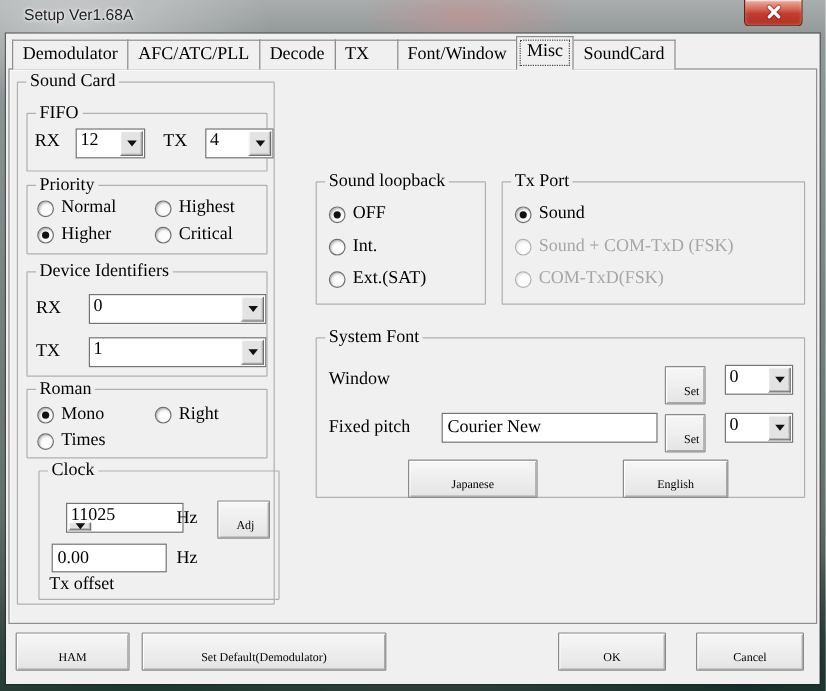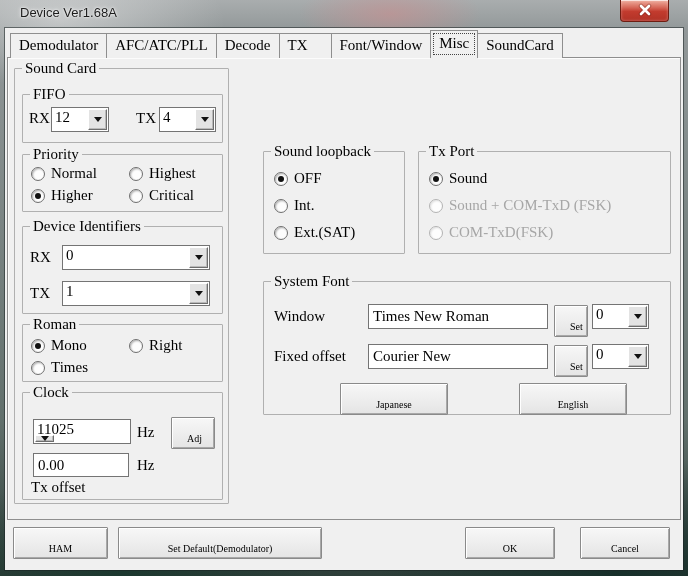--- a/index.html
+++ b/index.html
@@ -54,21 +54,21 @@
   }
   
   .group{position:absolute;box-sizing:border-box;border:1px solid #b0b0b0;border-radius:1px;}
   .glabel{
     position:absolute;top:-10px;left:7px;background:#f0f0f0;padding:0 3px;
     font-size:15px;color:#000;white-space:nowrap;line-height:19px;
   }
   
   .combo{
     position:absolute;box-sizing:border-box;background:#fff;border:1px solid #747474;
-    display:flex;align-items:stretch;
+    display:flex;align-items:stretch;margin-left:12px;
   }
   .combo-val{flex:1;font-size:15px;padding:1px 3px;overflow:hidden;white-space:nowrap;}
   .combo-btn{
     width:17px;margin:1px;background:#e3e3e3;
     border:1px solid #fff;border-right-color:#6d6d6d;border-bottom-color:#6d6d6d;
     box-shadow:inset -1px -1px 0 #b9b9b9;
     display:flex;align-items:center;justify-content:center;cursor:default;
   }
   .arr{width:0;height:0;border-left:4px solid transparent;border-right:4px solid transparent;border-top:5px solid #111;}
   
@@ -97,21 +97,21 @@
     border:1px solid #8a8a8a;border-radius:1px;
     box-shadow:inset 1px 1px 0 #fff, inset -1px -1px 0 #a8a8a8;
     font-family:"Liberation Serif","DejaVu Serif",serif;font-size:10px;color:#000;
     cursor:default;padding:15px;
   }
 </style>
 </head>
 <body>
 
 <div class="titlebar">
-  <span class="title-text">Device Ver1.68A</span>
+  <span class="title-text">Setup Ver1.68A</span>
 </div>
 <div class="close-btn">
   <svg class="close-x" viewBox="0 0 14 14">
     <path d="M3 3 L11 11 M11 3 L3 11" stroke="#5a1208" stroke-width="4.5" fill="none" stroke-linecap="round" opacity="0.35"></path>
     <path d="M3 3 L11 11 M11 3 L3 11" stroke="#ffffff" stroke-width="2.6" fill="none" stroke-linecap="round"></path>
   </svg>
 </div>
 
 <div class="client">
 
@@ -195,21 +195,21 @@
         <div class="radio" style="left:106px;top:12px;">
           <span class="rdot"></span>
           <span class="rlabel">Right</span>
         </div>
         <div class="radio" style="left:8px;top:34px;">
           <span class="rdot"></span>
           <span class="rlabel">Times</span>
         </div>
       </div>
 
-      <div class="group" style="left:7px;top:323px;width:201px;height:108px;">
+      <div class="group" style="left:17px;top:323px;width:201px;height:108px;">
         <span class="glabel">Clock</span>
         <div class="combo" style="left:10px;top:26px;width:98px;height:25px;flex-direction:column;">
           <span class="combo-val">11025</span>
           <span class="combo-btn">
               <i class="arr"></i>
             </span>
         </div>
         <span class="lbl" style="left:114px;top:31px;">Hz</span>
         <button class="btn" style="left:148px;top:24px;width:44px;height:26px;">Adj</button>
         <input class="tinput" style="left: 10px; top: 60px; width: 96px; height: 24px;" value="0.00">
@@ -247,41 +247,40 @@
       <div class="radio disabled" style="left:10px;top:72px;">
         <span class="rdot"></span>
         <span class="rlabel">COM-TxD(FSK)</span>
       </div>
     </div>
 
     <div class="group" style="left:255px;top:223px;width:408px;height:134px;">
       <span class="glabel">System Font</span>
 
       <span class="lbl" style="left:10px;top:26px;">Window</span>
-      <input class="tinput" style="left: 104px; top: 22px; width: 180px; height: 25px;" value="Times New Roman">
       <button class="btn" style="left:290px;top:23px;width:34px;height:23px;">Set</button>
       <div class="combo" style="left:328px;top:22px;width:57px;height:25px;">
         <span class="combo-val">0</span>
         <span class="combo-btn">
             <i class="arr"></i>
           </span>
       </div>
 
-      <span class="lbl" style="left:10px;top:66px;">Fixed offset</span>
+      <span class="lbl" style="left:10px;top:66px;">Fixed pitch</span>
       <input class="tinput" style="left: 104px; top: 62px; width: 180px; height: 25px;" value="Courier New">
       <button class="btn" style="left:290px;top:63px;width:34px;height:23px;">Set</button>
       <div class="combo" style="left:328px;top:62px;width:57px;height:25px;">
         <span class="combo-val">0</span>
         <span class="combo-btn">
             <i class="arr"></i>
           </span>
       </div>
 
       <button class="btn" style="left:76px;top:101px;width:108px;height:26px;">Japanese</button>
-      <button class="btn" style="left:255px;top:101px;width:108px;height:26px;">English</button>
+      <button class="btn" style="left:255px;top:101px;width:88px;height:26px;">English</button>
     </div>
   </div>
 
   <button class="btn" style="left:8px;top:499px;width:95px;height:30px;">HAM</button>
   <button class="btn" style="left:113px;top:499px;width:204px;height:30px;">Set Default(Demodulator)</button>
   <button class="btn" style="left:460px;top:499px;width:90px;height:30px;">OK</button>
   <button class="btn" style="left:575px;top:499px;width:90px;height:30px;">Cancel</button>
 </div>
 
 </body></html>

